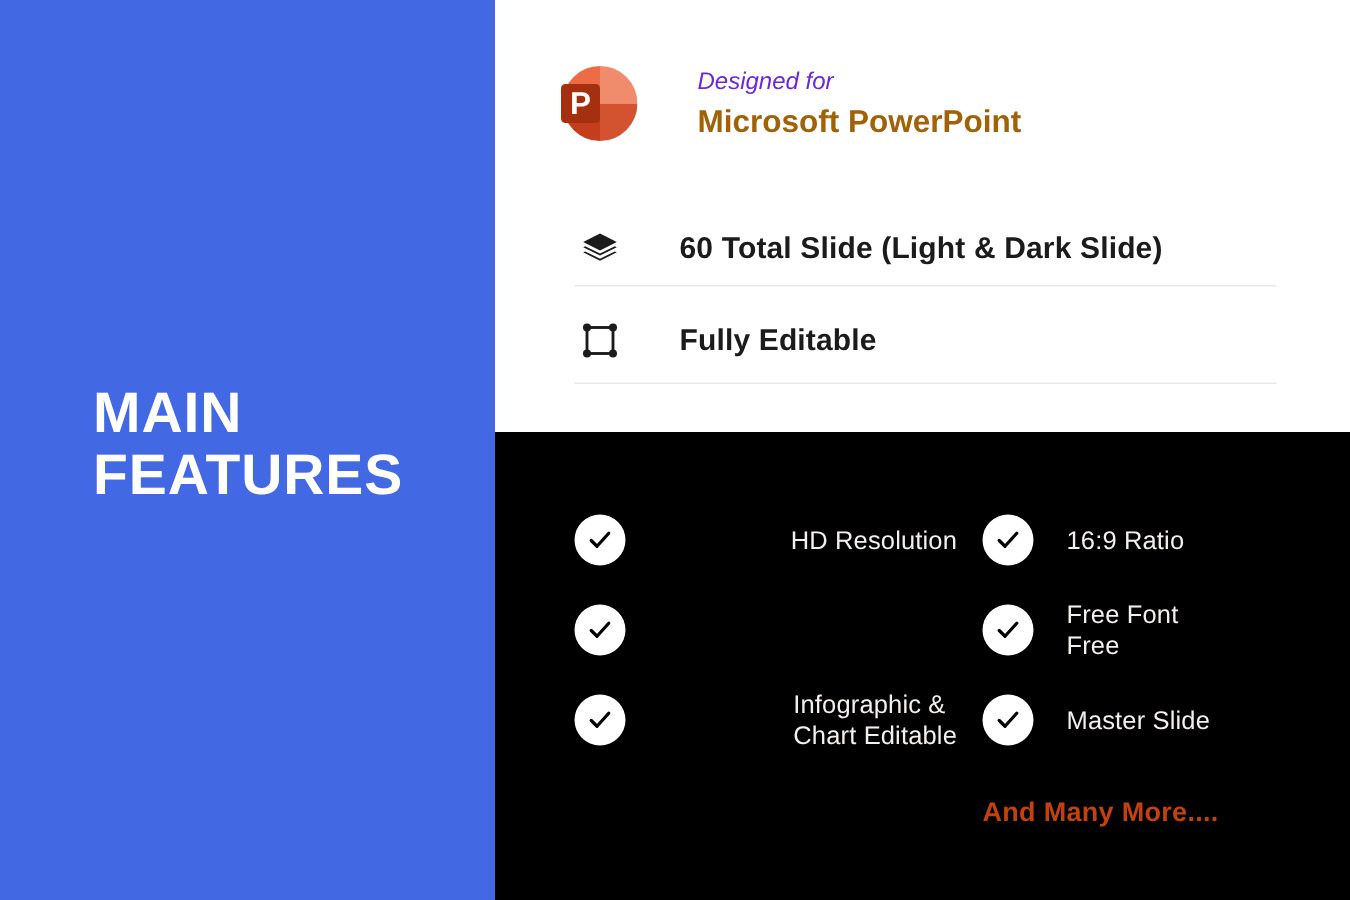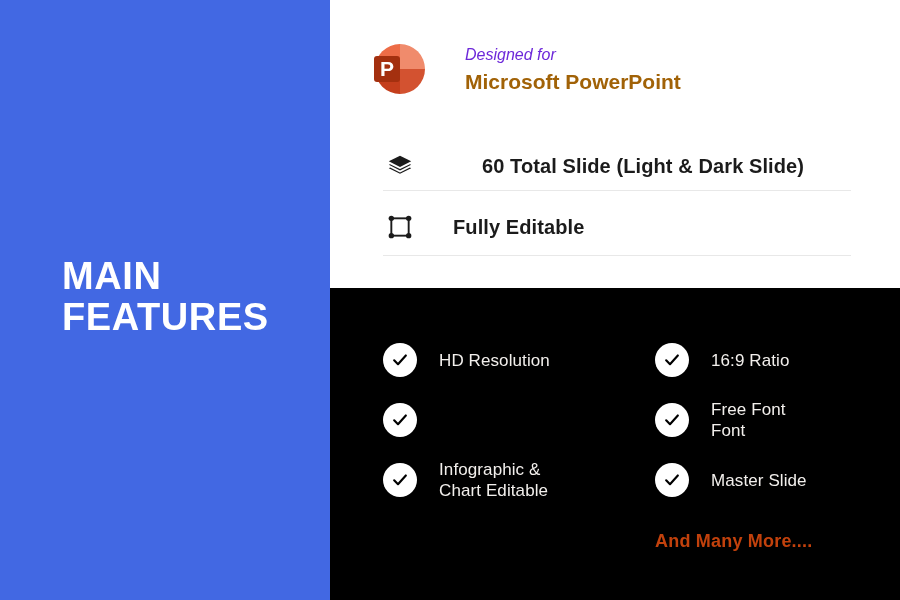--- a/index.html
+++ b/index.html
@@ -91,21 +91,21 @@
 
   
   .wfeature {
     position:absolute;
     left:53px;
     width:470px;
     height:60px;
     display:flex;
     align-items:center;
   }
-  .wfeature.row1 { top:136px;gap:29px; }
+  .wfeature.row1 { top:136px; }
   .wfeature.row2 { top:197px; }
 
   .wfeature-icon {
     width:34px; height:34px;
     flex:0 0 34px;
     display:flex;
     align-items:center;
     justify-content:center;
   }
   .wfeature-label {
@@ -142,21 +142,21 @@
   .check-col.col-left  { left:53px;  width:255px; }
   .check-col.col-right { left:325px; width:230px; }
 
   .check-item {
     position:relative;
     display:flex;
     align-items:center;
     height:56px;
     margin-bottom:4px;
   }
-  .check-col.col-left  .check-item { height:56px; margin-bottom:4px; }
+  .check-col.col-left  .check-item { height:56px; margin-bottom:4px;justify-content:space-between; }
   .check-col.col-right .check-item { height:56px; margin-bottom:4px; }
 
   .check-circle {
     width:34px; height:34px;
     flex:0 0 34px;
     border-radius:50%;
     background:#ffffff;
     display:flex;
     align-items:center;
     justify-content:center;
@@ -303,21 +303,21 @@
         </div>
 
         <div class="check-item">
           <span class="check-circle">
             <svg viewBox="0 0 24 24" width="20" height="20" aria-hidden="true">
               <path d="M5 12.4 L9.6 17 L19 6.6" fill="none" stroke="#000000" stroke-width="2.6" stroke-linecap="round" stroke-linejoin="round"></path>
             </svg>
           </span>
           <span class="check-label">
             <span class="l1">Free Font</span>
-            <span class="l2">Font</span>
+            <span class="l2">Free</span>
           </span>
         </div>
 
         <div class="check-item">
           <span class="check-circle">
             <svg viewBox="0 0 24 24" width="20" height="20" aria-hidden="true">
               <path d="M5 12.4 L9.6 17 L19 6.6" fill="none" stroke="#000000" stroke-width="2.6" stroke-linecap="round" stroke-linejoin="round"></path>
             </svg>
           </span>
           <span class="check-label">

